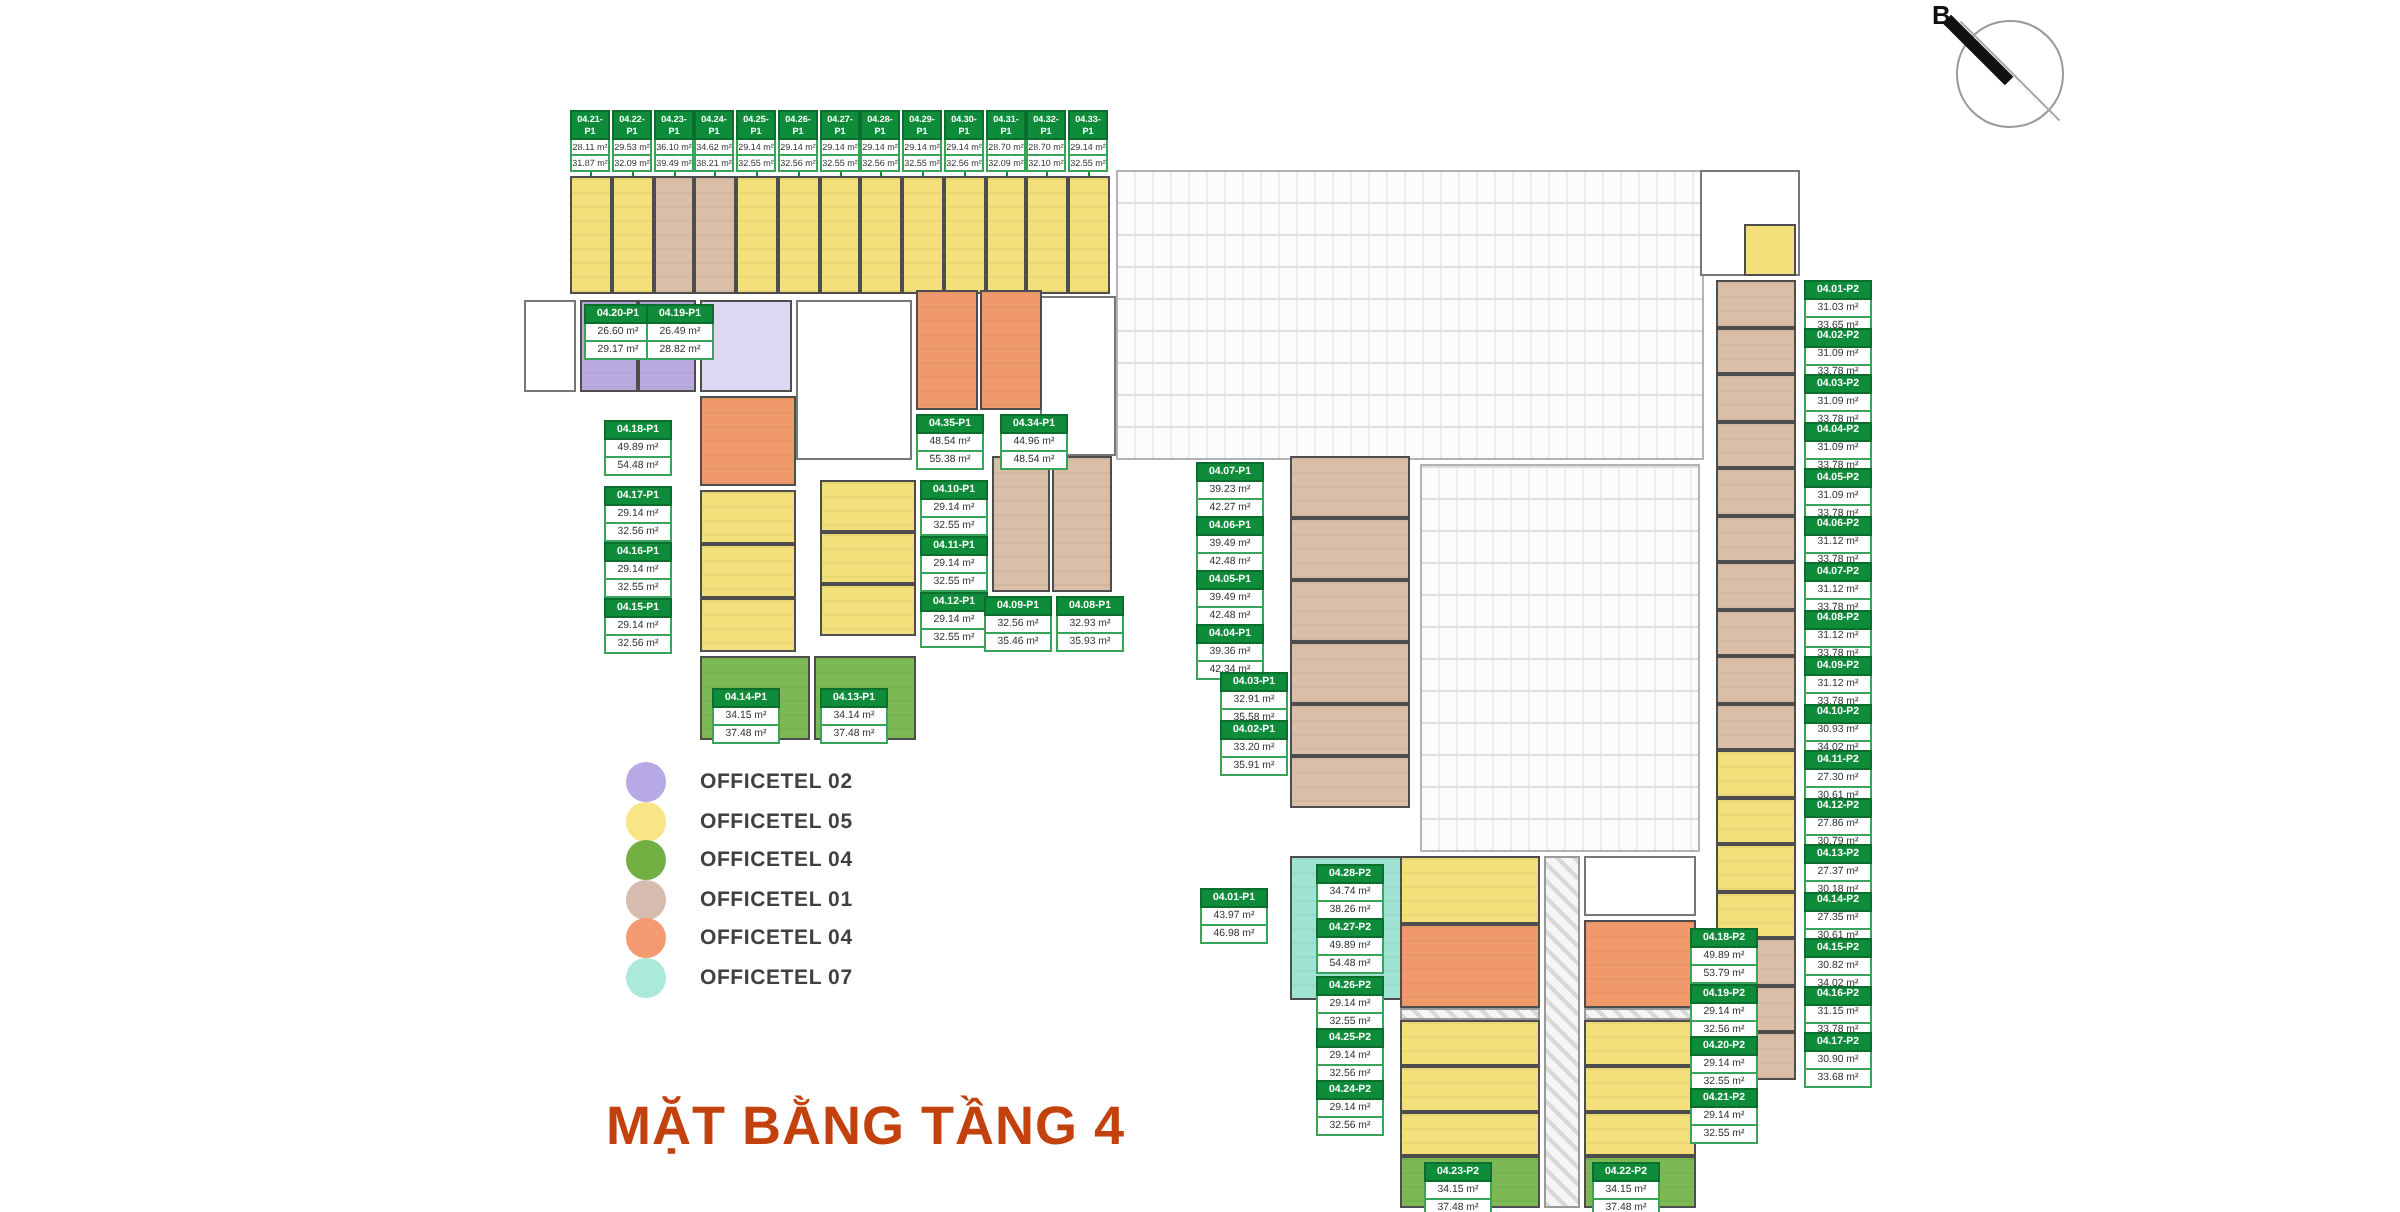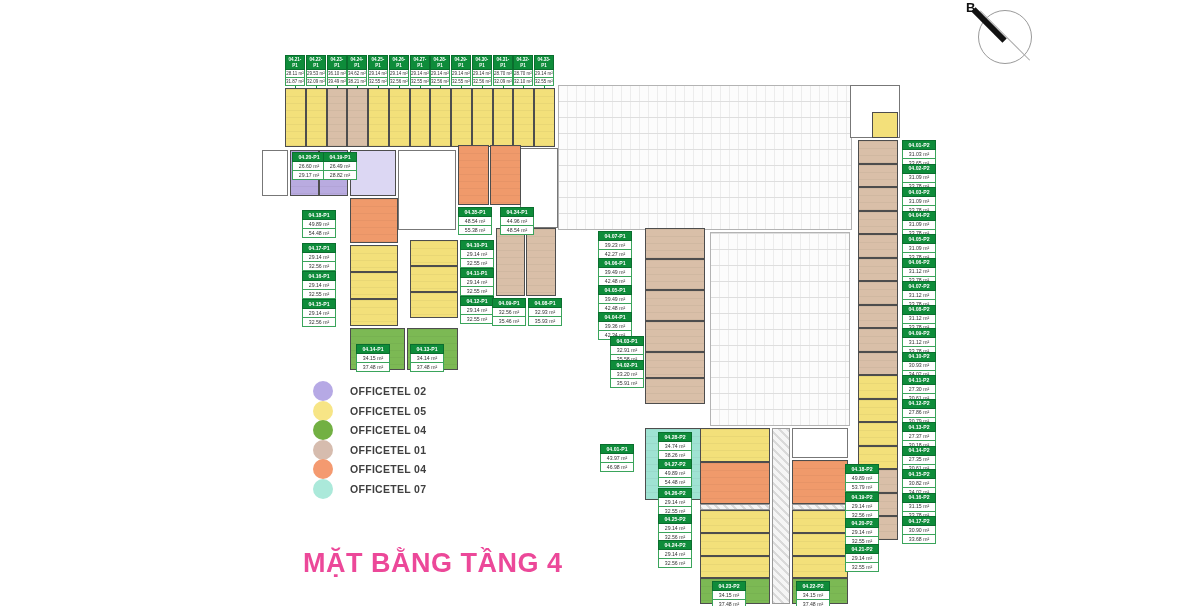--- a/index.html
+++ b/index.html
@@ -14,21 +14,21 @@
          background:repeating-linear-gradient(45deg,#d9d9d9 0 2px,#f5f5f5 2px 6px);z-index:2;}
   .chip{position:absolute;width:34px;font-size:5.2px;line-height:1.35;z-index:6;text-align:center;}
   .chip.sm{width:20px;font-size:4.5px;}
   .chip .ch{background:#0e8c3a;border:1px solid #0a6e2e;color:#fff;font-weight:bold;padding:0.5px 0;}
   .chip .cr{background:#fff;border:1px solid #3aa45b;border-top:none;color:#333;padding:0.5px 0;}
   .tick{position:absolute;width:1px;background:#0e8c3a;z-index:4;}
   #legend{position:absolute;left:313px;top:381px;z-index:7;}
   .lrow{position:relative;height:19.5px;}
   .lswatch{position:absolute;left:0;top:0;width:20px;height:20px;border-radius:50%;}
   .llabel{position:absolute;left:37px;top:4px;font-size:10.5px;font-weight:bold;color:#404040;letter-spacing:0.3px;white-space:nowrap;}
-  #title{position:absolute;left:303px;top:548px;font-size:27px;font-weight:bold;color:#ec4899;letter-spacing:0.5px;z-index:7;}
+  #title{position:absolute;left:303px;top:548px;font-size:27px;font-weight:bold;color:#c2410c;letter-spacing:0.5px;z-index:7;}
   #compass{position:absolute;left:960px;top:0;width:80px;height:70px;z-index:7;}
   #compass .circle{position:absolute;left:18px;top:10px;width:52px;height:52px;border:1.5px solid #9a9a9a;border-radius:50%;}
   #compass .thin{position:absolute;left:10px;top:35px;width:70px;height:1px;background:#aaa;transform:rotate(45deg);}
   #compass .arrow{position:absolute;left:26px;top:3px;width:6px;height:44px;background:#111;transform:rotate(-45deg);}
   #compass .blabel{position:absolute;left:6px;top:0px;font-size:13px;font-weight:bold;color:#111;}
 </style>
 </head>
 <body>
 
 <div id="stage">

